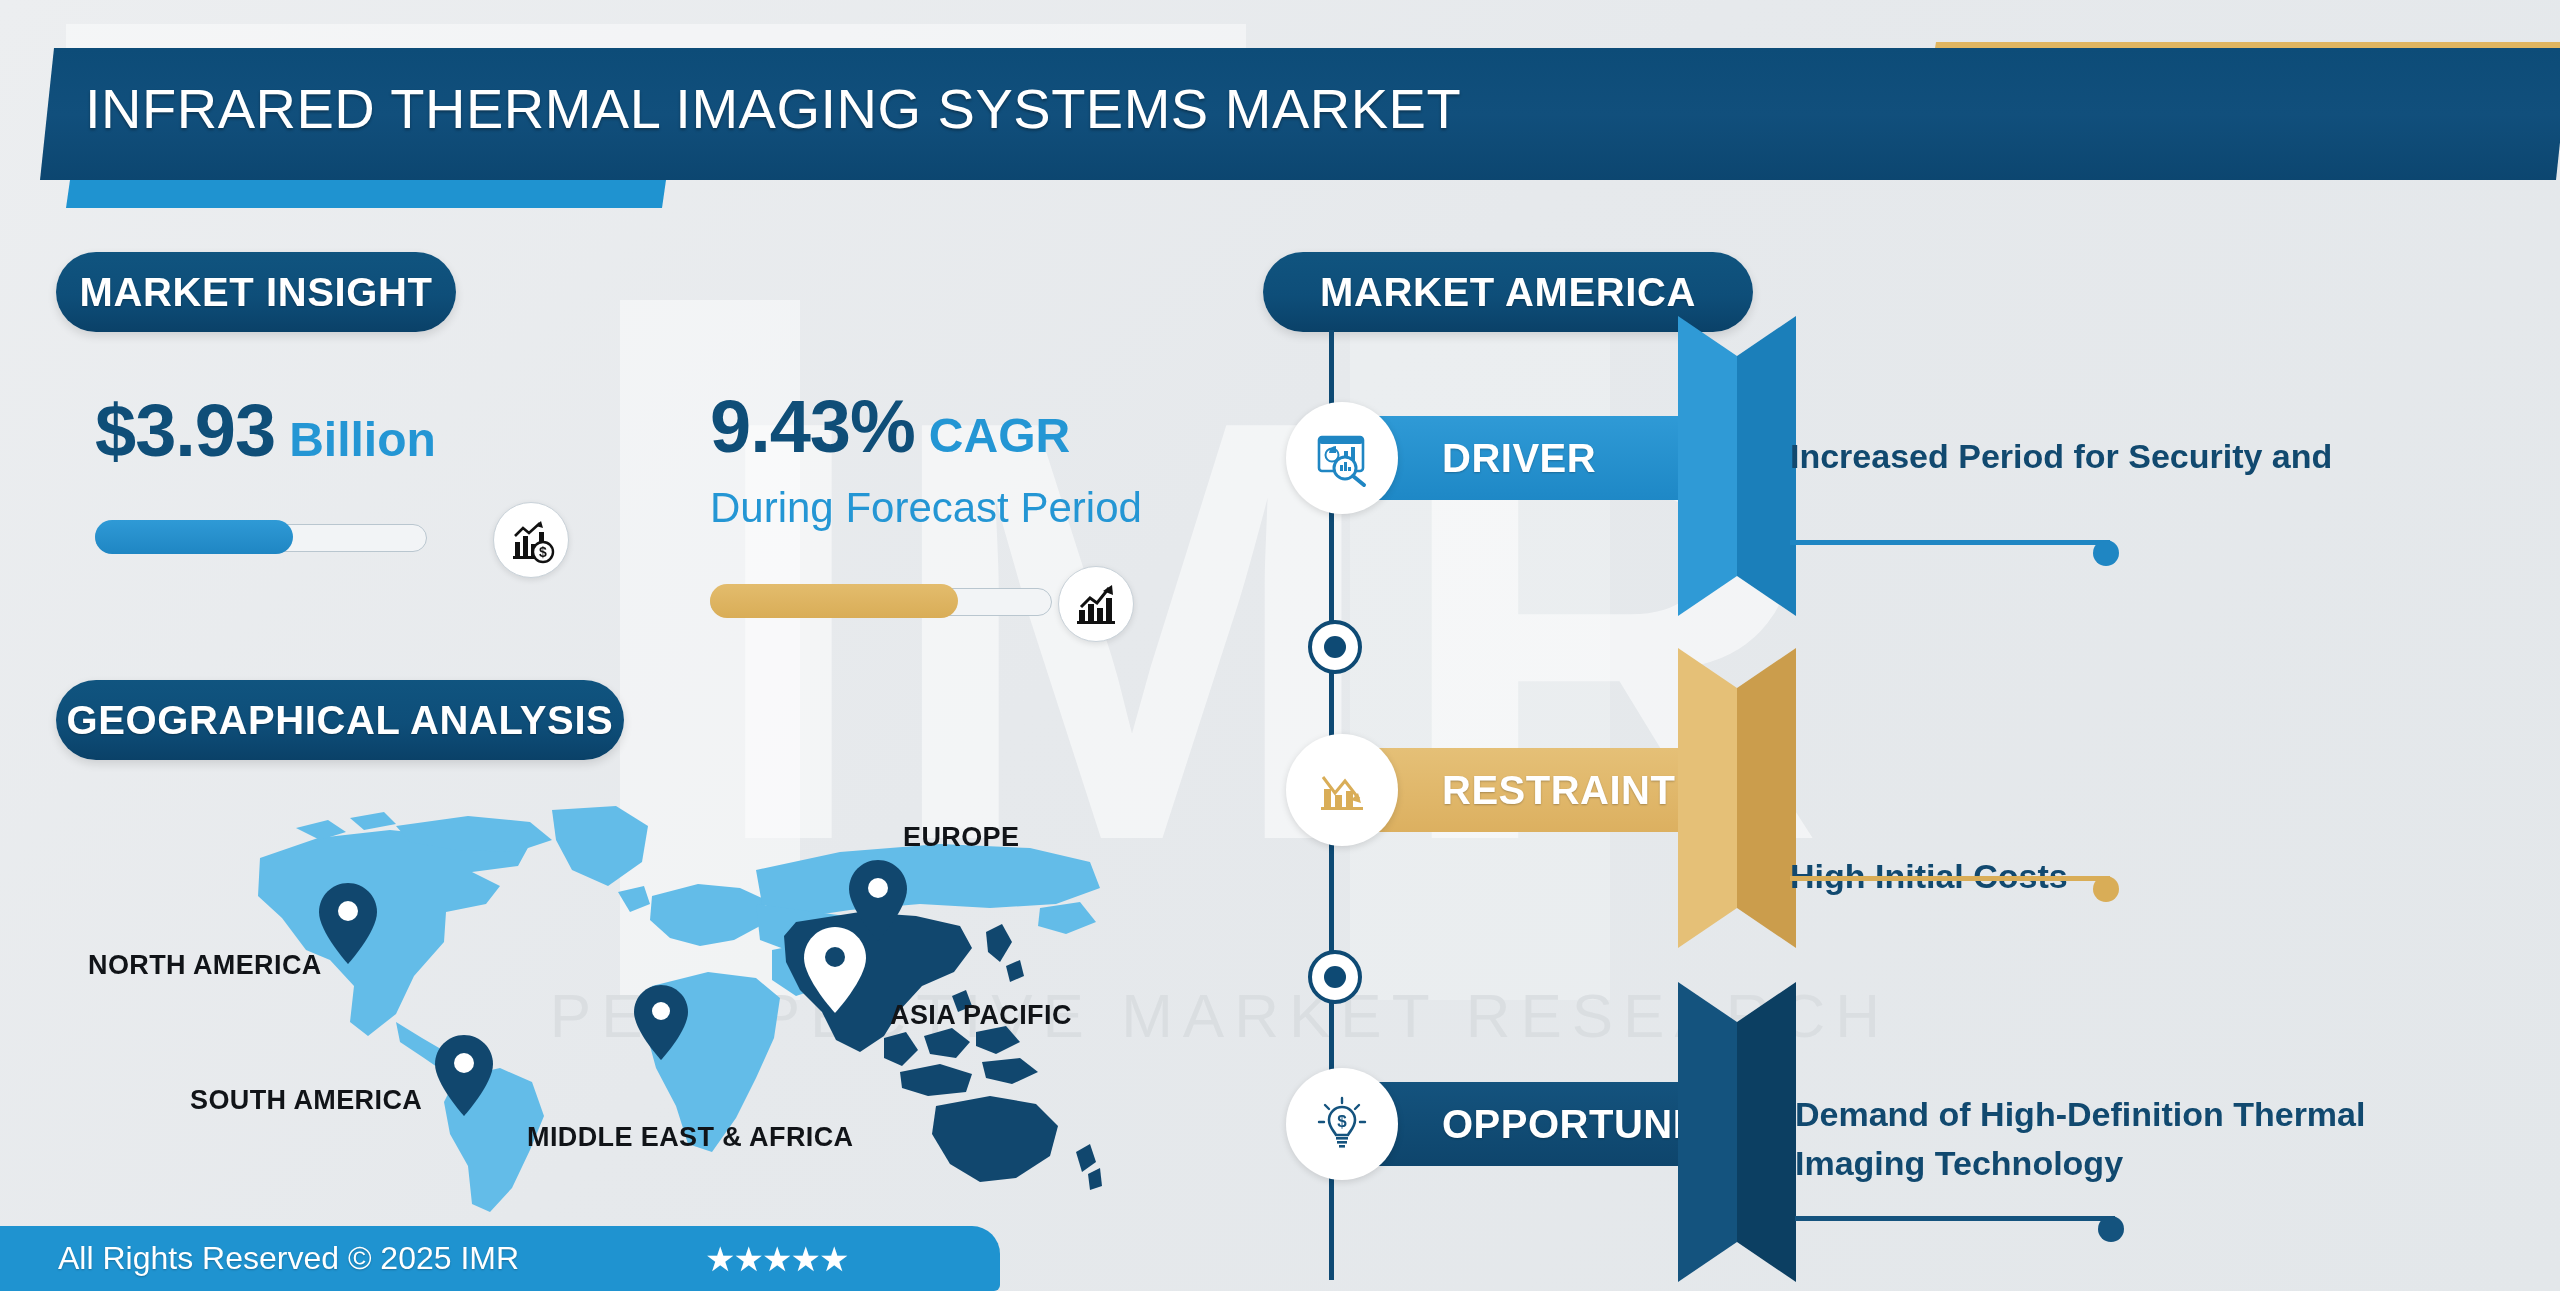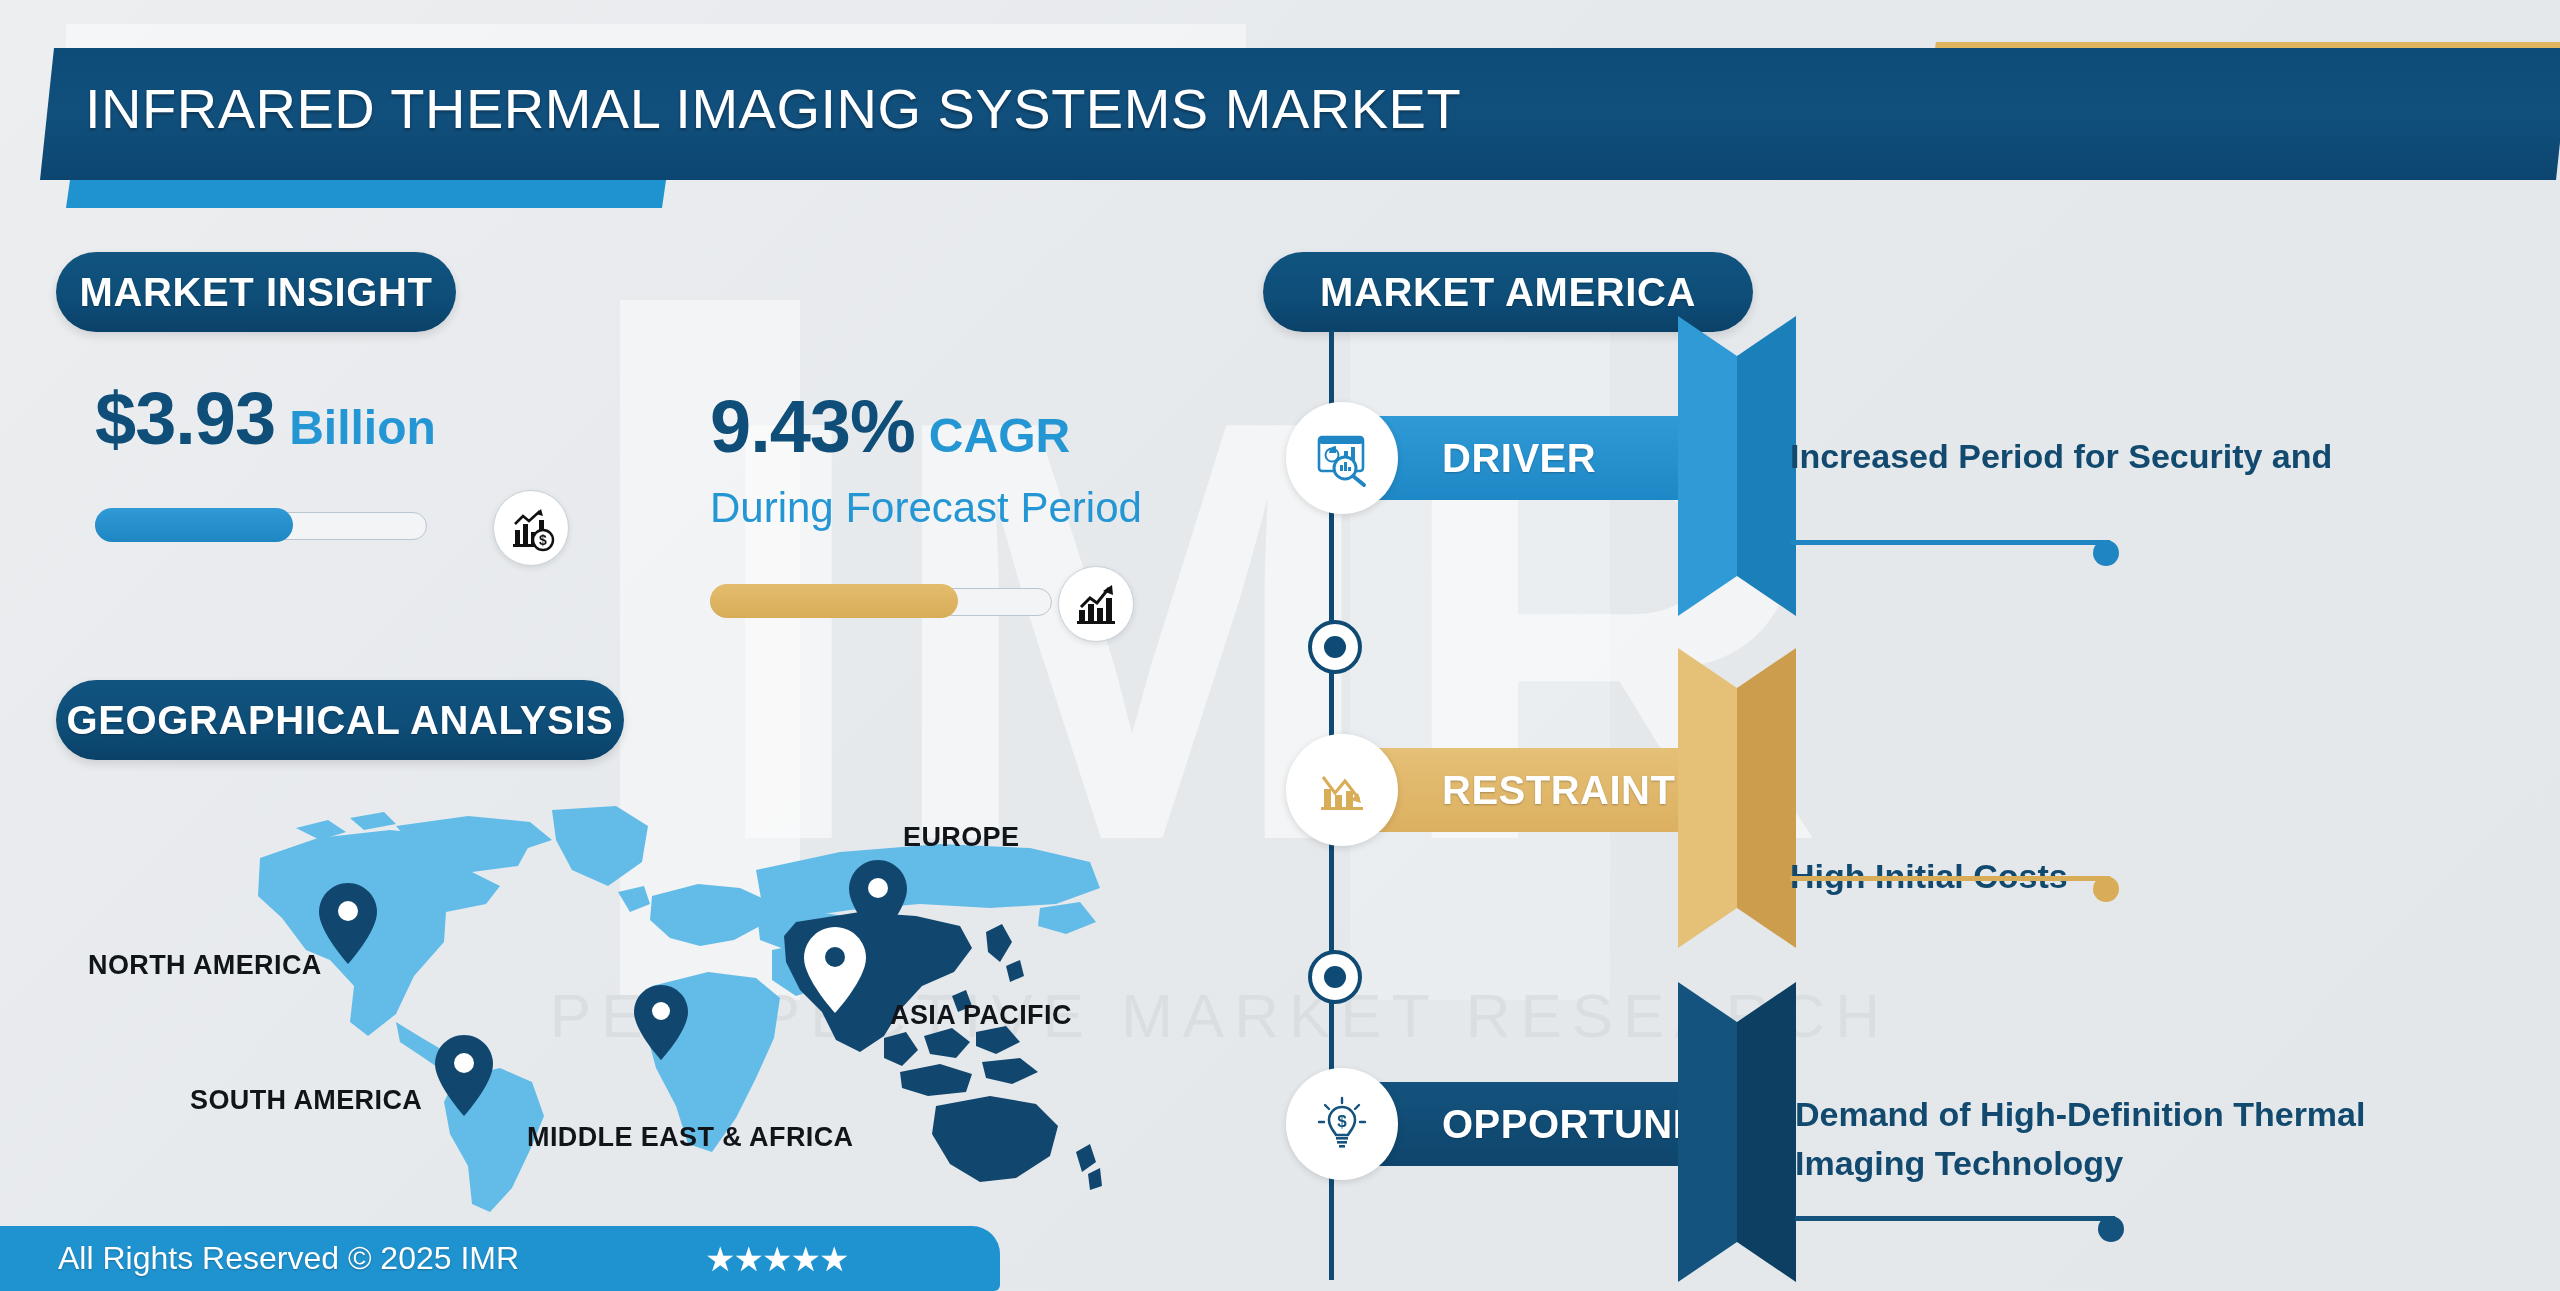--- a/index.html
+++ b/index.html
@@ -67,21 +67,21 @@
     font-size:40px;font-weight:600;letter-spacing:.6px;
     box-shadow:0 4px 10px rgba(0,0,0,.12);
     text-shadow:0 1px 2px rgba(0,0,0,.3);
   }
   #pill-insight{left:56px;top:252px;width:400px;height:80px;}
   #pill-geo{left:56px;top:680px;width:568px;height:80px;}
   #pill-dyn{left:1263px;top:252px;width:490px;height:80px;}
 
   
   .stat{position:absolute;}
-  #stat-size{left:95px;top:382px;text-align:right;}
+  #stat-size{left:95px;top:394px;text-align:right;}
   #stat-cagr{left:710px;top:390px;}
   .stat-headline{white-space:nowrap;line-height:1;}
   .stat-big{
     font-size:74px;font-weight:700;color:#0f4e78;letter-spacing:-1px;
   }
   .stat-unit{
     font-size:48px;font-weight:600;color:#2496d4;margin-left:14px;
   }
   .stat-sub{
     margin-top:20px;font-size:42px;color:#2496d4;font-weight:500;

